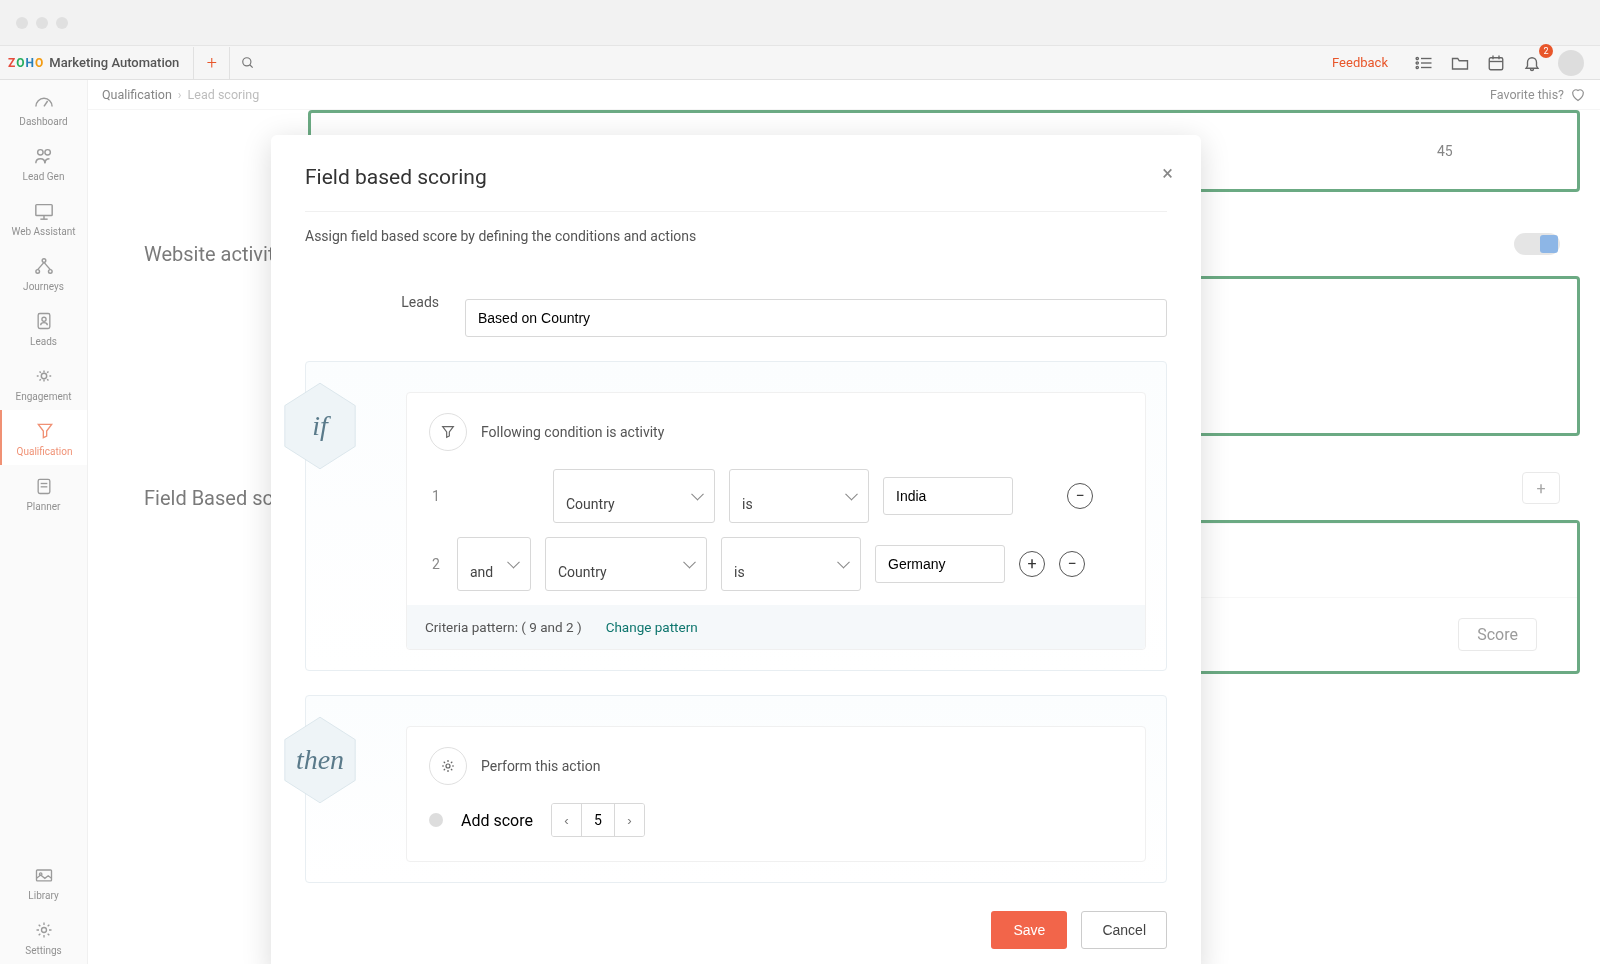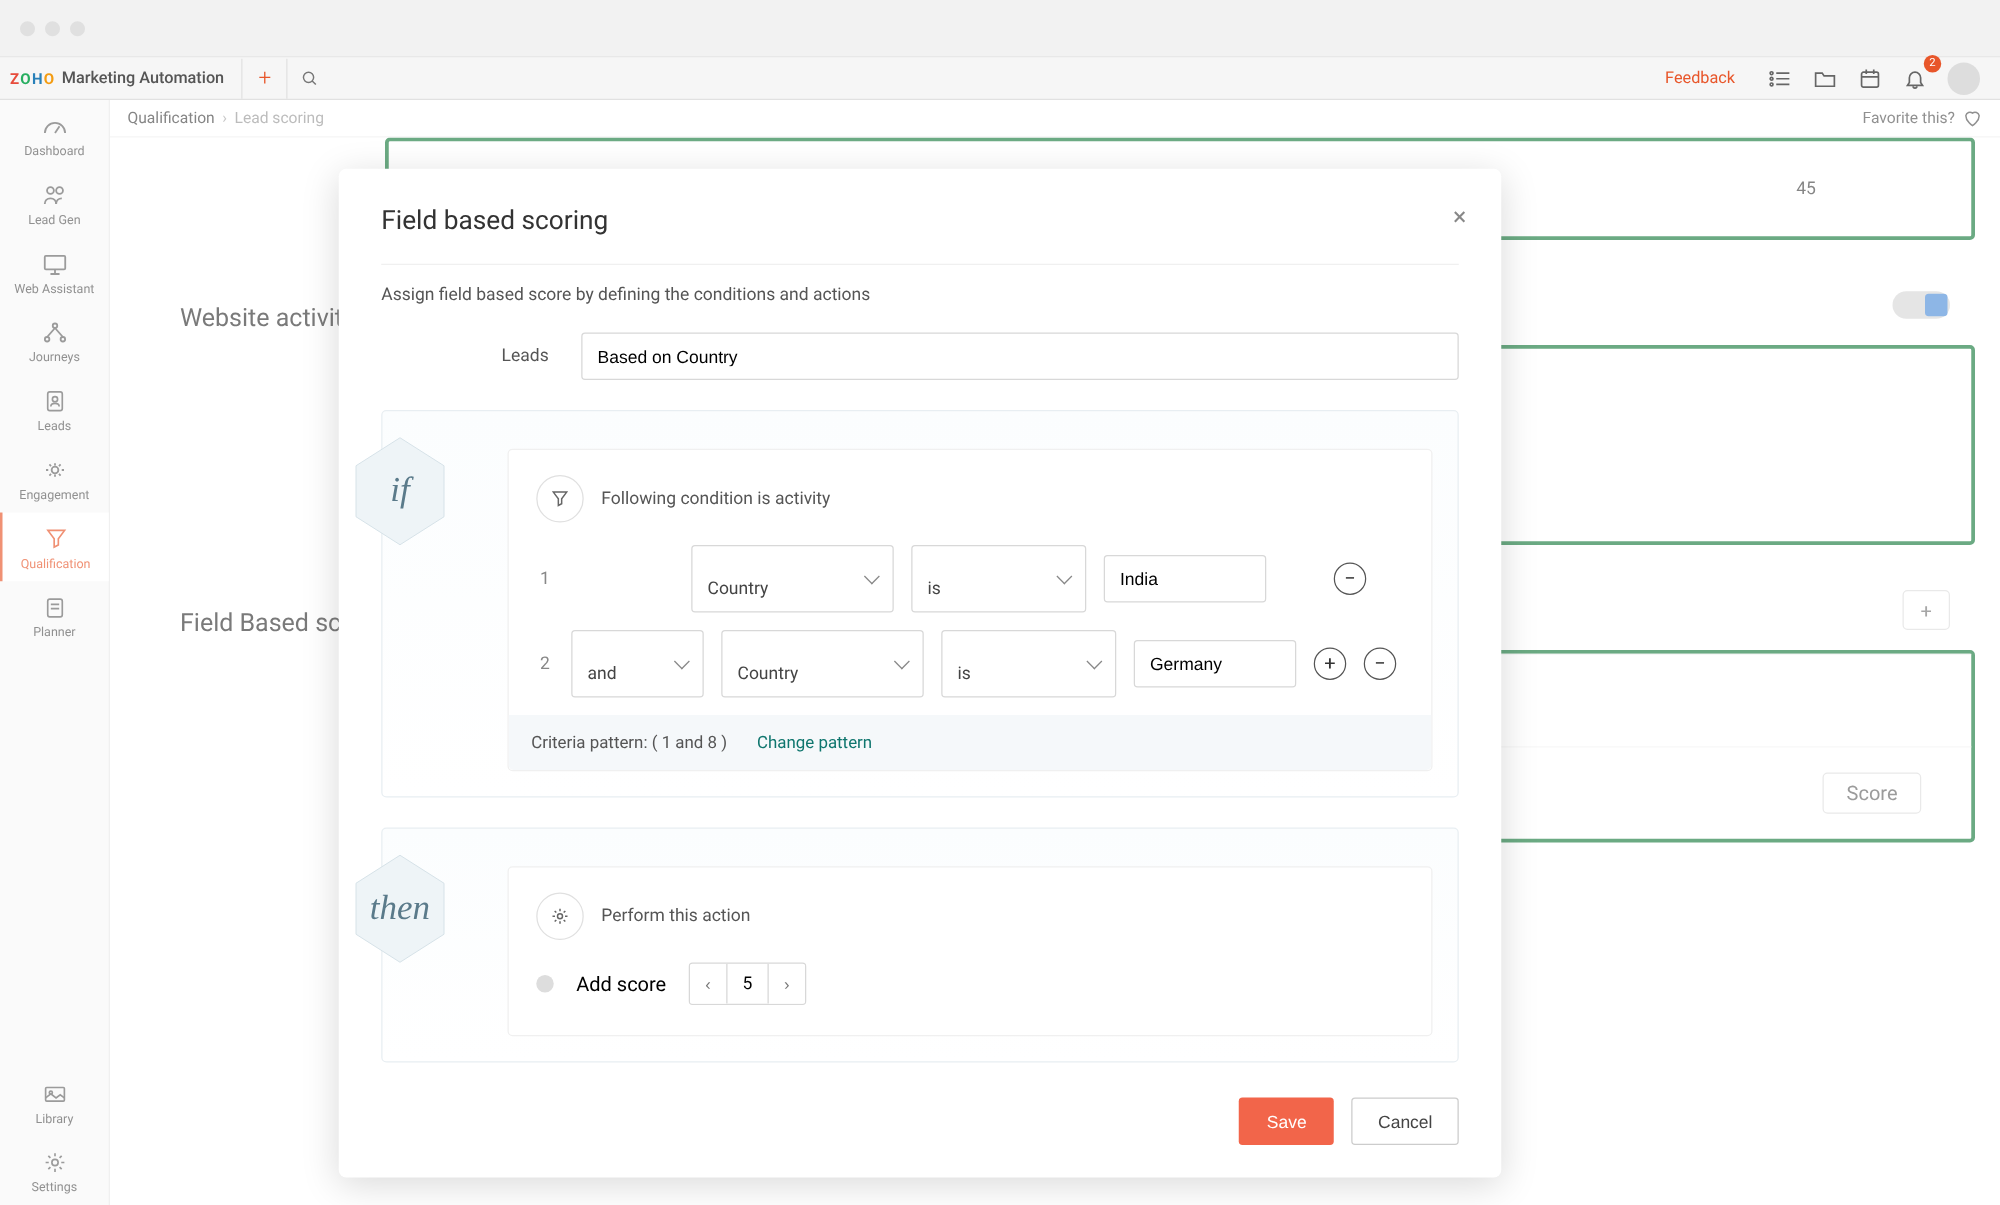--- a/index.html
+++ b/index.html
@@ -66,36 +66,36 @@
 .overlay { position: absolute; inset: 80px 0 0 0; background: rgba(255,255,255,0.35); }
 
 
 .modal { position: absolute; left: 271px; top: 135px; width: 930px; background: #fff; border-radius: 6px; box-shadow: 0 6px 30px rgba(0,0,0,0.15); padding: 30px 34px 26px; }
 .modal-title { font-size: 21px; color: #333; font-weight: 400; }
 .modal-close { position: absolute; top: 28px; right: 28px; cursor: pointer; color: #888; font-size: 20px; line-height: 1; }
 .modal-desc { font-size: 14px; color: #555; margin-top: 22px; border-top: 1px solid #f0f0f0; padding-top: 16px; }
 
 .name-row { display: flex; align-items: center; margin-top: 22px; }
 .name-label { width: 160px; text-align: right; padding-right: 26px; font-size: 14px; color: #555; }
-.name-input { flex: 1; border: 1px solid #d8d8d8; border-radius: 3px; padding: 10px 12px; font-size: 14px; }
+.name-input { flex: 1; border: 1px solid #d8d8d8; border-radius: 3px; padding: 10px 12px; font-size: 14px; margin-top: 33px; }
 
 
 .block { position: relative; border: 1px solid #e8eef2; border-radius: 4px; margin-top: 24px; background: linear-gradient(to bottom, #fbfdfe, #fff); padding: 30px 20px 0 100px; }
 .hex { position: absolute; left: -26px; top: 18px; width: 80px; height: 92px; display: flex; align-items: center; justify-content: center; font-family: Georgia, serif; font-style: italic; color: #5a7a8a; font-size: 28px; }
 .hex svg { position: absolute; inset: 0; }
 .hex span { position: relative; z-index: 1; }
 
 .inner-white { background: #fff; border: 1px solid #f0f0f0; border-radius: 4px; padding: 20px 22px; }
 .cond-head { display: flex; align-items: center; gap: 14px; font-size: 14px; color: #555; margin-bottom: 18px; }
 .round-icon { width: 38px; height: 38px; border: 1px solid #e0e0e0; border-radius: 50%; display: flex; align-items: center; justify-content: center; color: #666; }
 
 .cond-row { display: flex; align-items: center; gap: 14px; margin-bottom: 14px; }
 .idx { width: 14px; text-align: center; color: #888; font-size: 14px; }
 .sel { border: 1px solid #d8d8d8; border-radius: 3px; padding: 26px 32px 10px 12px; font-size: 14px; color: #444; background: #fff; position: relative; cursor: pointer; }
-.sel.small { width: 106px; }
+.sel.small { width: 74px; }
 .sel.med { width: 162px; }
 .sel.large { width: 140px; }
 .sel::after { content: ""; position: absolute; right: 12px; top: 50%; width: 8px; height: 8px; border-right: 1.5px solid #888; border-bottom: 1.5px solid #888; transform: translateY(-70%) rotate(45deg); }
 .val-input { border: 1px solid #d8d8d8; border-radius: 3px; padding: 10px 12px; font-size: 14px; width: 130px; }
 .circ-btn { width: 26px; height: 26px; border: 1.5px solid #555; border-radius: 50%; display: flex; align-items: center; justify-content: center; cursor: pointer; font-size: 16px; line-height: 1; color: #333; }
 
 .pattern-bar { background: #f5f8fa; padding: 14px 18px; margin: 0 -22px -20px; border-radius: 0 0 4px 4px; font-size: 13.5px; color: #555; display: flex; gap: 24px; }
 .pattern-bar a { color: #0f766e; text-decoration: none; cursor: pointer; }
 
 .then-block { margin-bottom: 0; padding-bottom: 0; }
@@ -375,21 +375,21 @@
         <span class="idx">2</span>
         <div class="sel small"><span>and</span></div>
         <div class="sel med"><span>Country</span></div>
         <div class="sel large"><span>is</span></div>
         <input class="val-input" value="Germany" style="">
         <div class="circ-btn">+</div>
         <div class="circ-btn">−</div>
       </div>
 
       <div class="pattern-bar">
-        <span>Criteria pattern: ( 1 and 8 )</span>
+        <span>Criteria pattern: ( 9 and 2 )</span>
         <a>Change pattern</a>
       </div>
     </div>
     <div style="height:20px;"></div>
   </div>
 
   <div class="block then-block">
     <div class="hex">
       <svg viewBox="0 0 100 115">
           <polygon points="50,4 94,32 94,83 50,111 6,83 6,32" fill="#eef4f7" stroke="#d6e2e8" stroke-width="1"></polygon>

